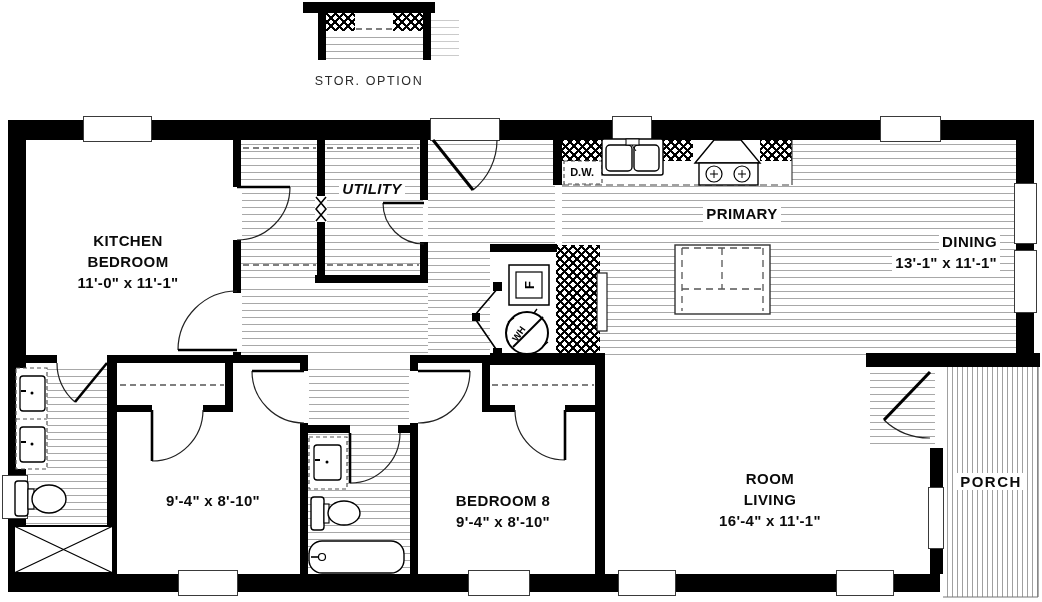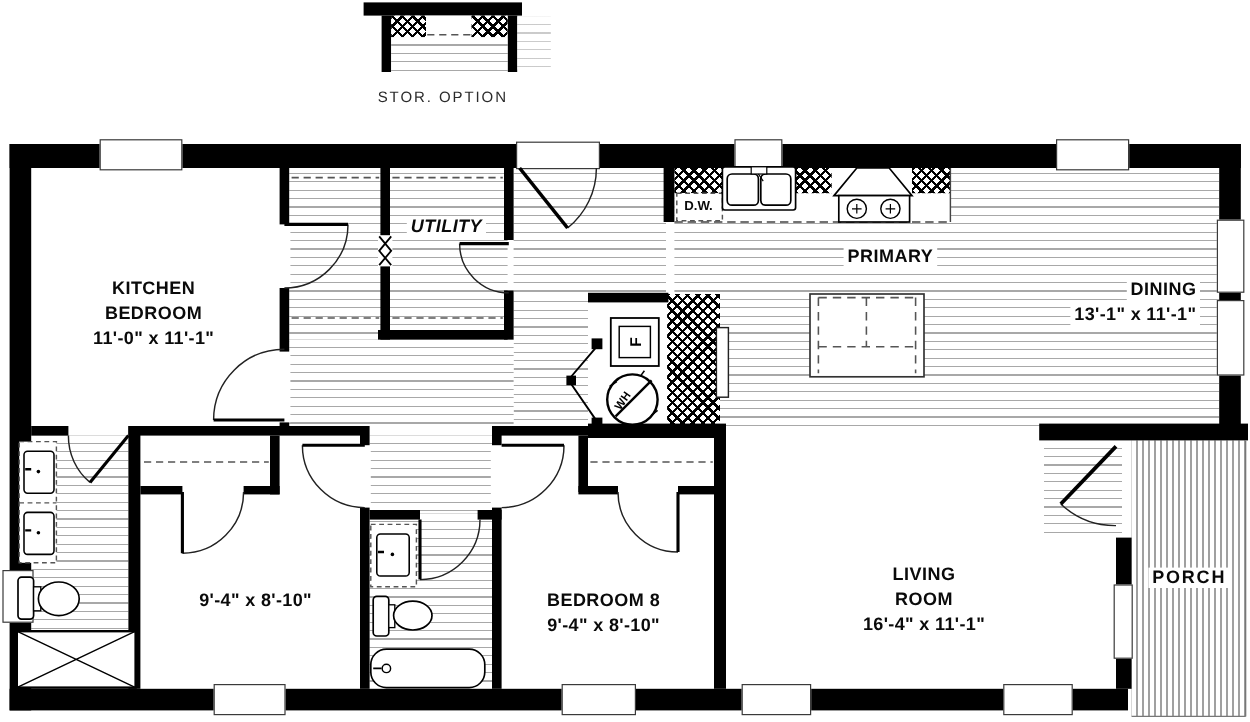--- a/index.html
+++ b/index.html
@@ -305,22 +305,22 @@
   <div class="label" style="left:132px;top:490px;width:162px;">
     <div class="ln rdims"><span class="ko">9'-4" x  8'-10"</span></div>
   </div>
 
   <div class="label" style="left:422px;top:490px;width:162px;">
     <div class="ln rname"><span class="ko">BEDROOM 8</span></div>
     <div class="ln rdims"><span class="ko">9'-4" x  8'-10"</span></div>
   </div>
 
   <div class="label" style="left:686px;top:468px;width:168px;">
+    <div class="ln rname"><span class="ko">ROOM</span></div>
     <div class="ln rname"><span class="ko">LIVING</span></div>
-    <div class="ln rname"><span class="ko">ROOM</span></div>
     <div class="ln rdims"><span class="ko">16'-4" x  11'-1"</span></div>
   </div>
 
   <div class="label rname" style="left:950px;top:473px;width:82px;letter-spacing:1.5px;">
     <span class="ko">PORCH</span>
   </div>
 
   <div class="label small" style="left:556px;top:163px;width:38px;line-height:19px;text-align:right;">
     <span>D.W.</span>
   </div>

